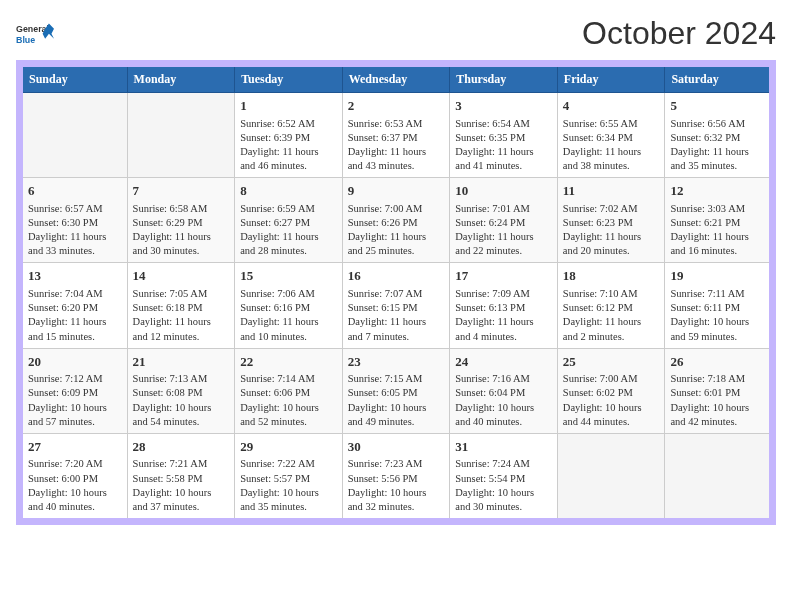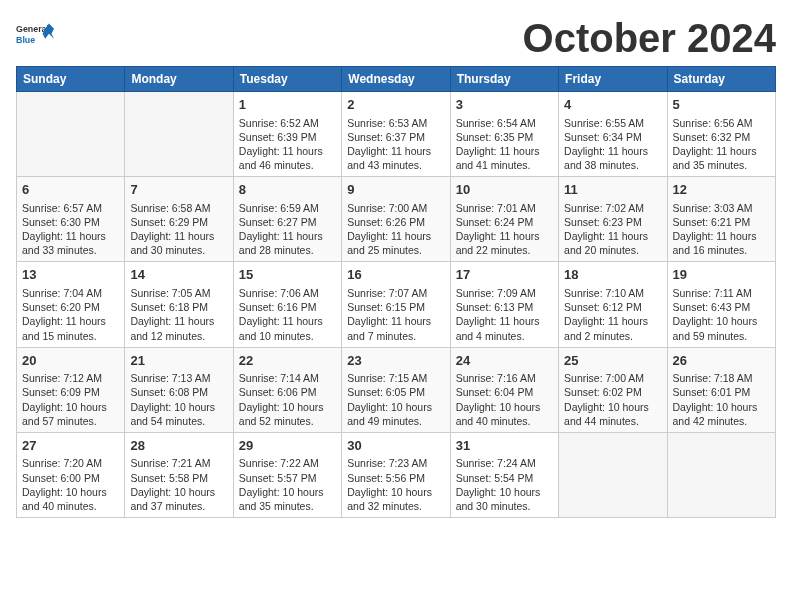--- a/index.html
+++ b/index.html
@@ -18,34 +18,35 @@
     }
     .logo {
       display: flex;
       align-items: center;
       gap: 4px;
     }
     .title-block {
       text-align: right;
     }
     .month-title {
-      font-size: 40px;
-      font-weight: bold;
+      font-size: 32px;
+      font-weight: normal;
       color: #333;
       line-height: 1.1;
     }
     .location-title {
       font-size: 14px;
       color: #444;
       margin-top: 2px;
     }
     .calendar-table {
       width: 100%;
       border-collapse: collapse;
-      border: 1px solid #c4b5fd;
+      border: 7px solid #c4b5fd;
+      font-family: Liberation Serif, serif;
     }
     .calendar-table th {
       background: #2b6cb0;
       color: #fff;
       font-size: 12px;
       font-weight: bold;
       padding: 5px 6px;
       text-align: left;
       border: 1px solid #1e5490;
     }
@@ -232,21 +233,21 @@
         <td>
           <span class="day-number">18</span>
           <div>Sunrise: 7:10 AM</div>
           <div>Sunset: 6:12 PM</div>
           <div>Daylight: 11 hours</div>
           <div>and 2 minutes.</div>
         </td>
         <td>
           <span class="day-number">19</span>
           <div>Sunrise: 7:11 AM</div>
-          <div>Sunset: 6:43 PM</div>
+          <div>Sunset: 6:11 PM</div>
           <div>Daylight: 10 hours</div>
           <div>and 59 minutes.</div>
         </td>
       </tr>
       <tr class="row-bg-even">
         <td>
           <span class="day-number">20</span>
           <div>Sunrise: 7:12 AM</div>
           <div>Sunset: 6:09 PM</div>
           <div>Daylight: 10 hours</div>

